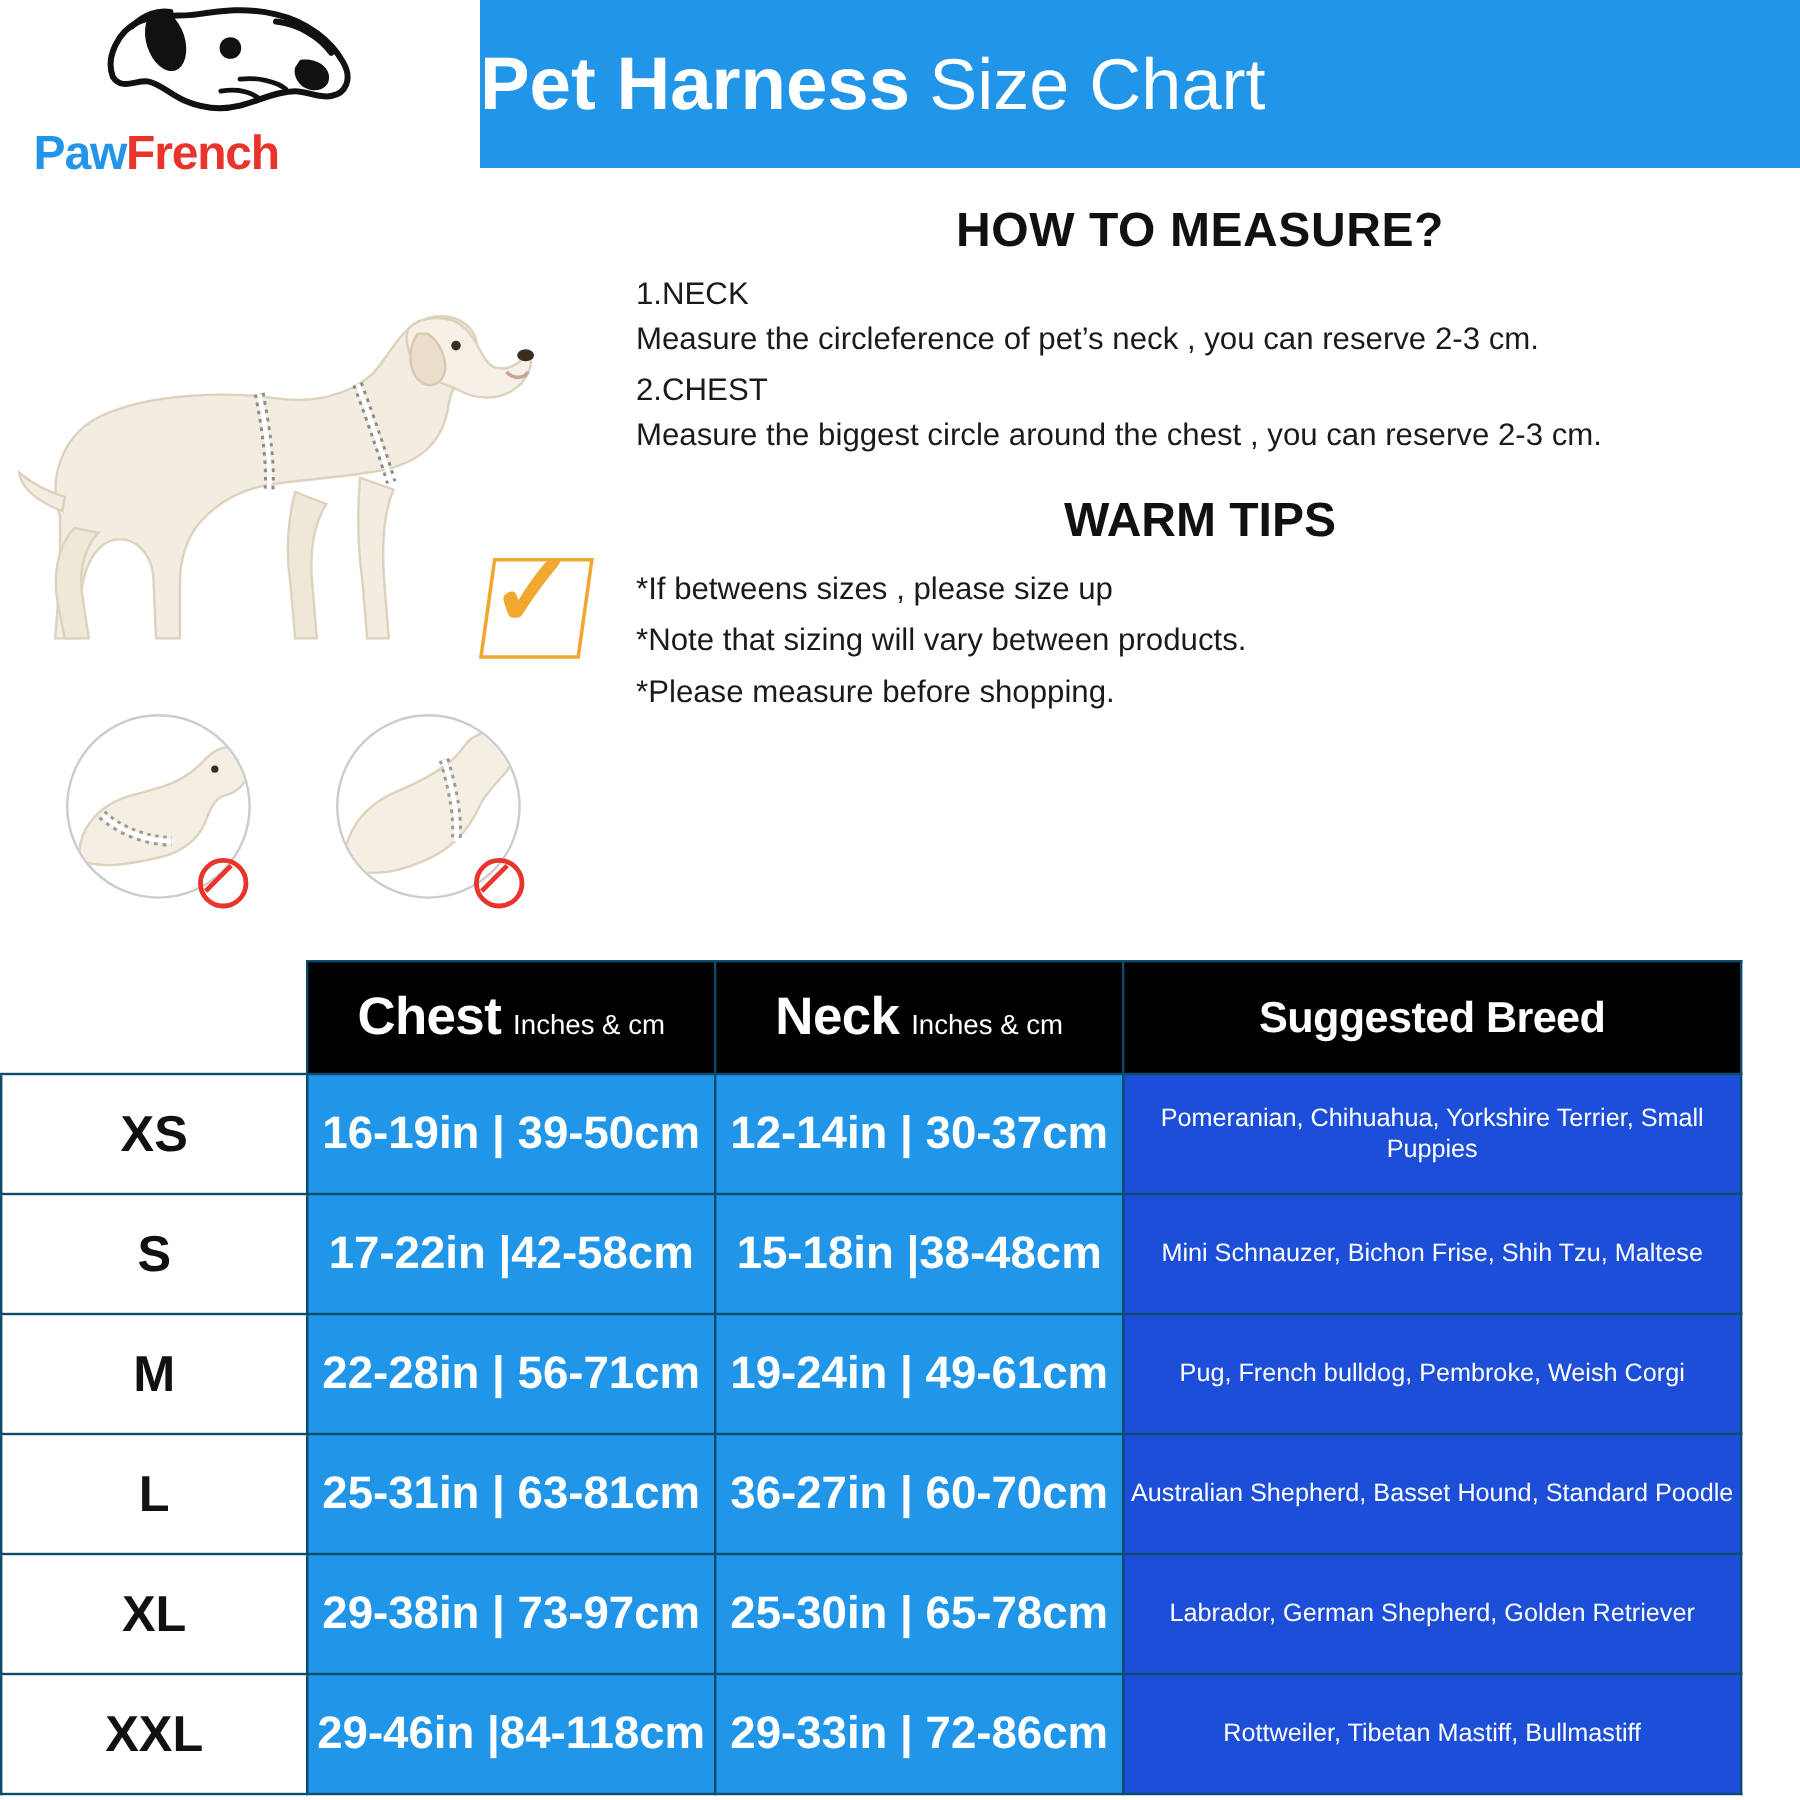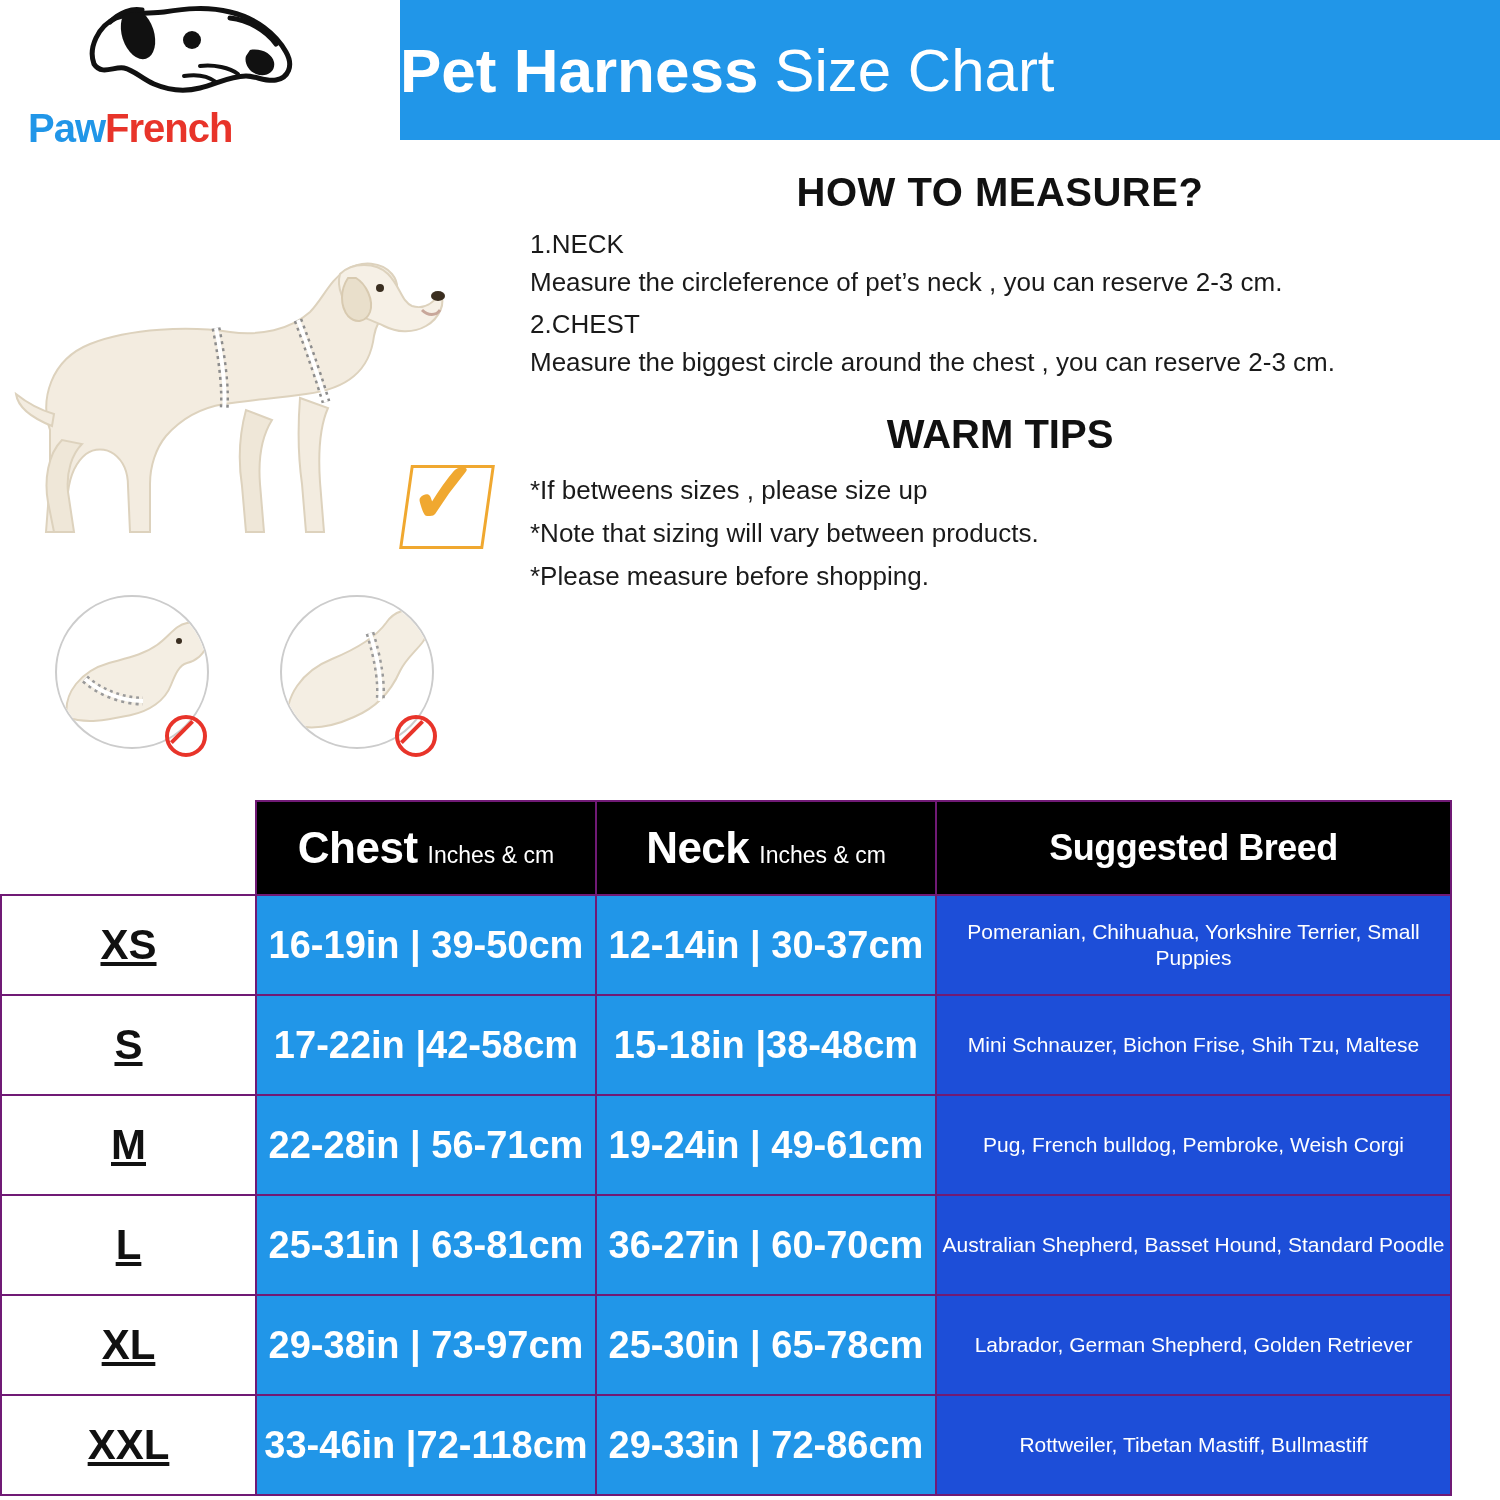--- a/index.html
+++ b/index.html
@@ -184,21 +184,21 @@
     width: 1450px;
     margin-left: 0px;
     table-layout: fixed;
   }
   table.size-chart col.c-size { width: 255px; }
   table.size-chart col.c-chest { width: 340px; }
   table.size-chart col.c-neck  { width: 340px; }
   table.size-chart col.c-breed { width: 515px; }
 
   table.size-chart th, table.size-chart td {
-    border: 2px solid #701a75;
+    border: 2px solid #0c4a6e;
     padding: 0;
   }
   .hdr-blank {
     background: #ffffff;
     border-left: 0 !important;
     border-top: 0 !important;
   }
   .hdr-black {
     background: #000000;
     color: #ffffff;
@@ -237,21 +237,21 @@
   }
   .cell-breed {
     background: #1d4ed8;
     color: #ffffff;
     font-size: 21px;
     font-weight: normal;
     text-align: center;
     line-height: 1.22;
     padding: 4px 10px;
   }
-  td.no-left { border-left: 0; text-decoration: underline; }
+  td.no-left { border-left: 0; }
 </style>
 </head>
 <body>
 
 <div class="header">
   <div class="logo-zone">
     <div class="logo-wrap">
       <svg class="logo-dog" width="220" height="110" viewBox="0 0 220 110">
         <path d="M14,60 C8,44 18,22 36,14 C52,7 70,10 84,8 C104,5 126,2 150,8 C176,14 196,30 206,48
                  C214,62 208,74 196,76 C186,78 176,72 166,72 C150,72 136,80 120,84 C104,88 88,86 74,80
@@ -403,19 +403,19 @@
         <td class="cell-breed">Australian Shepherd,  Basset Hound,  Standard Poodle</td>
       </tr>
       <tr>
         <td class="cell-size no-left">XL</td>
         <td class="cell-blue">29-38in | 73-97cm</td>
         <td class="cell-blue">25-30in | 65-78cm</td>
         <td class="cell-breed">Labrador,  German Shepherd,  Golden Retriever</td>
       </tr>
       <tr>
         <td class="cell-size no-left">XXL</td>
-        <td class="cell-blue">33-46in |72-118cm</td>
+        <td class="cell-blue">29-46in |84-118cm</td>
         <td class="cell-blue">29-33in | 72-86cm</td>
         <td class="cell-breed">Rottweiler,  Tibetan Mastiff,  Bullmastiff</td>
       </tr>
     </tbody>
   </table>
 </div>
 
 </body></html>

